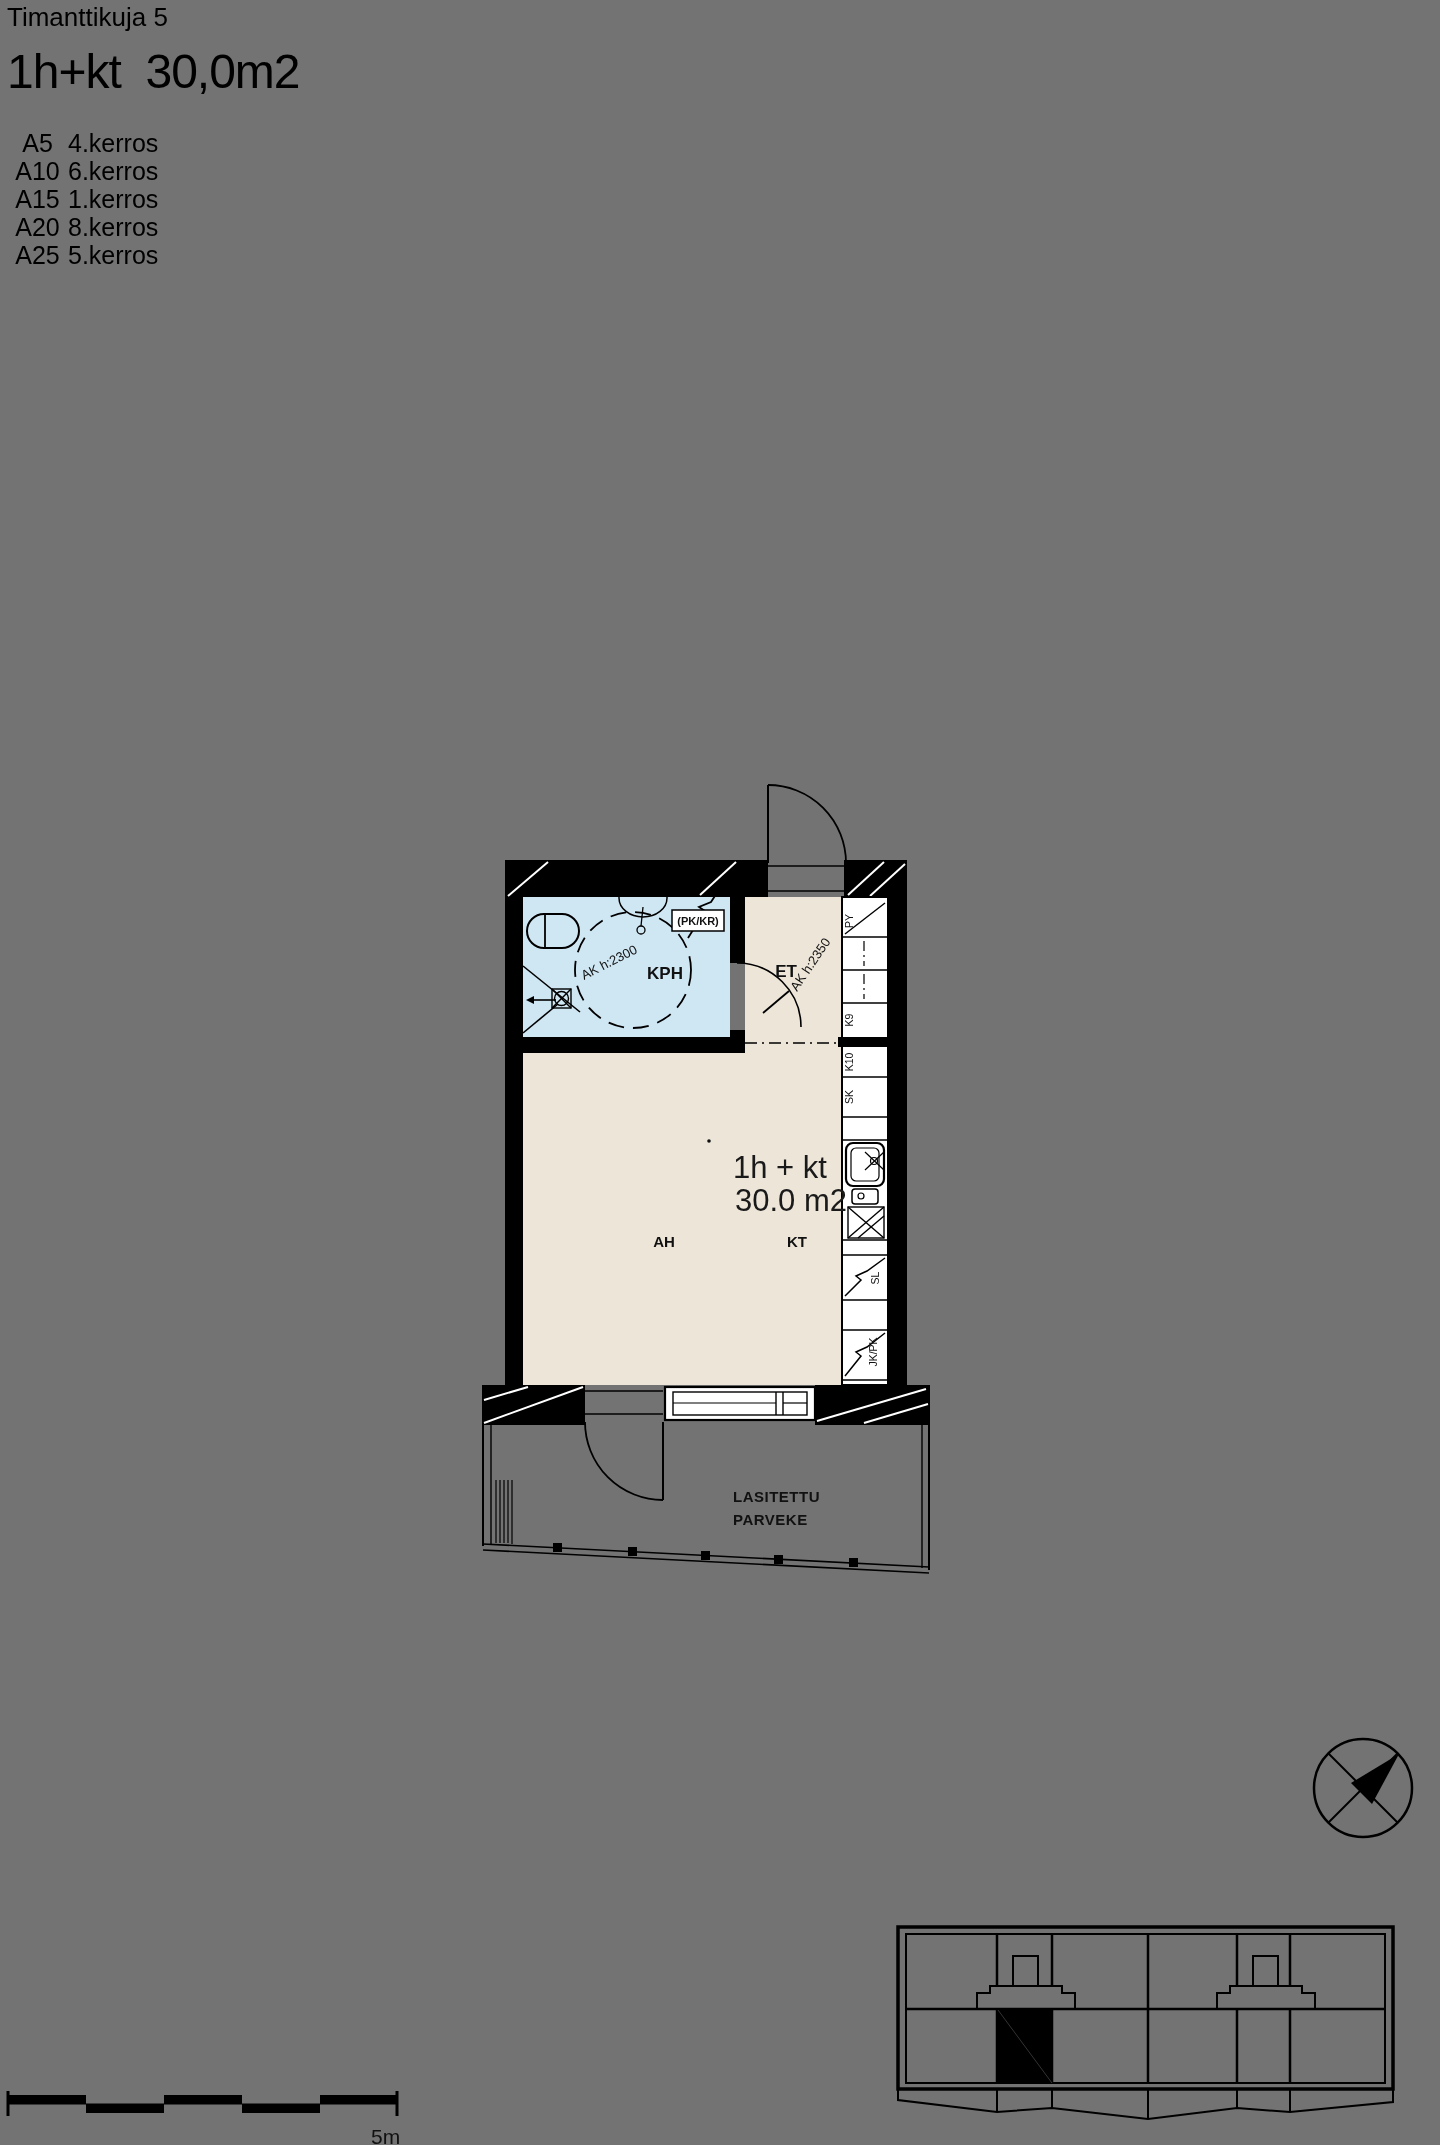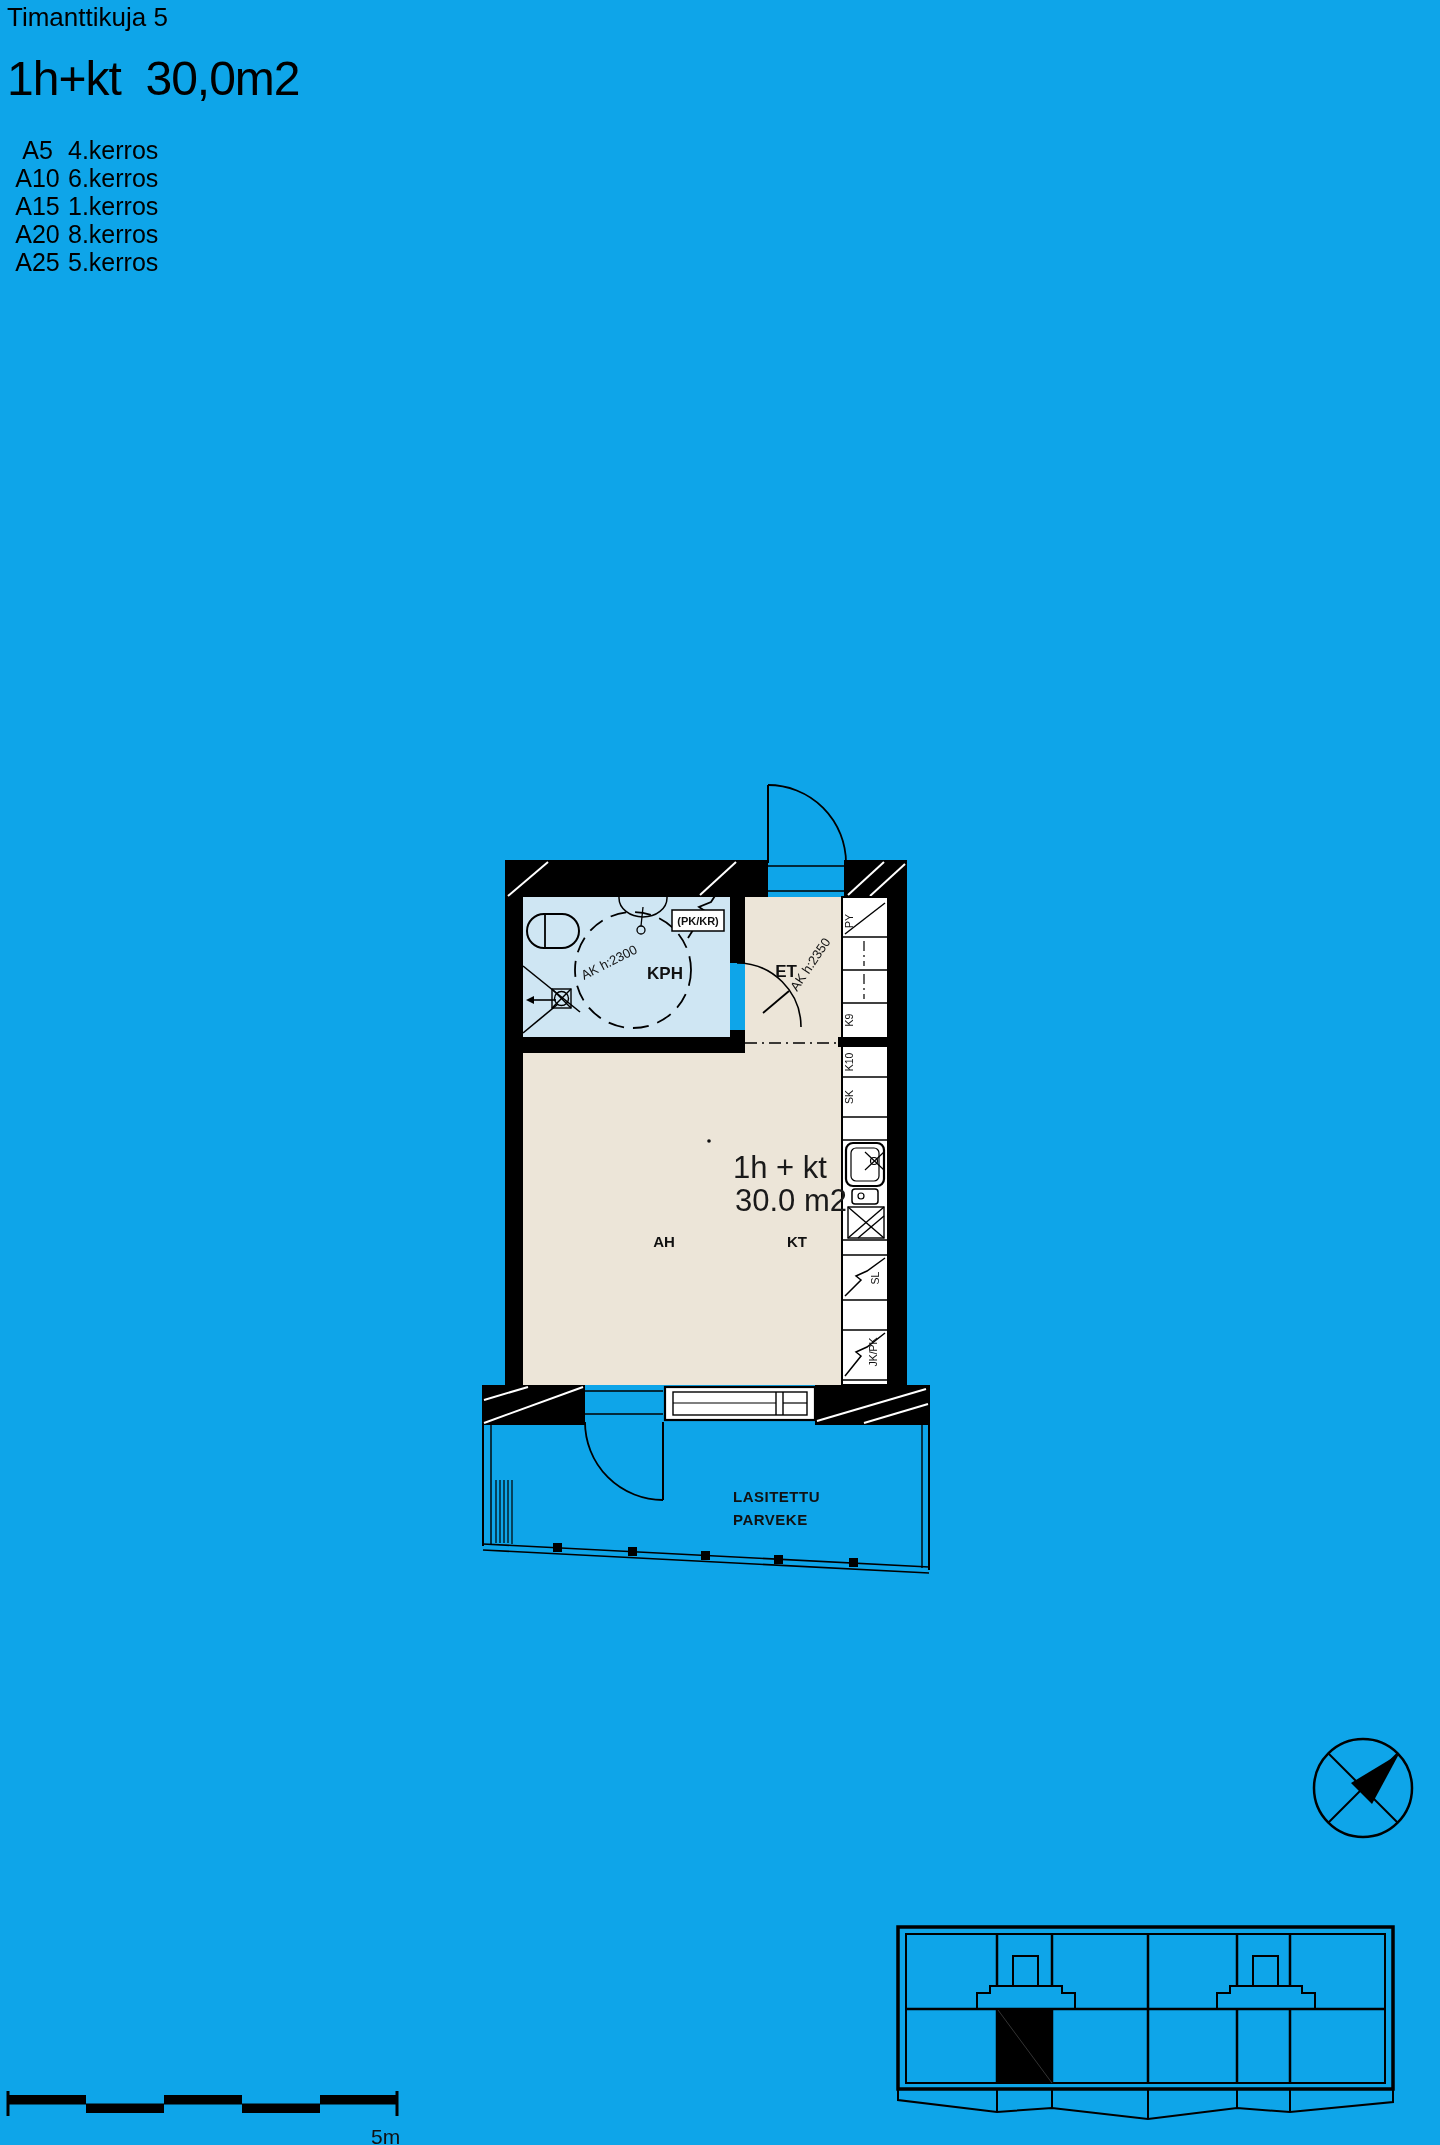--- a/index.html
+++ b/index.html
@@ -1,20 +1,20 @@
 <!DOCTYPE html>
 <html><head>
 <meta charset="utf-8">
 <style>
   html,body{margin:0;padding:0;background:#fff;}
-  .page{position:relative;width:1440px;height:2145px;background:#0ea5e9;
+  .page{position:relative;width:1440px;height:2145px;background:#737373;
         font-family:"Liberation Sans",sans-serif;color:#000;overflow:hidden;}
   .hdr{position:absolute;left:7px;top:2px;}
   .hdr-address{font-size:26px;line-height:30px;font-weight:400;}
-  .hdr-size{font-size:48px;line-height:52px;font-weight:400;white-space:pre;margin-top:21px;letter-spacing:-1px;}
+  .hdr-size{font-size:48px;line-height:52px;font-weight:400;white-space:pre;margin-top:14px;letter-spacing:-1px;}
   .apt-list{margin-top:31px;font-size:25px;line-height:28px;}
   .apt-row{display:flex;text-align:center;}
   .apt-code{width:61px;flex:0 0 61px;}
   svg.plan{position:absolute;left:0;top:0;}
   text{font-family:"Liberation Sans",sans-serif;fill:#111;}
   .t-room{font-weight:bold;font-size:17px;}
   .t-room-sm{font-weight:bold;font-size:15px;}
   .t-area{font-size:31px;font-weight:400;fill:#1a1a1a;}
   .t-ann{font-size:13px;font-weight:400;}
   .t-cab{font-size:10.5px;font-weight:400;}

